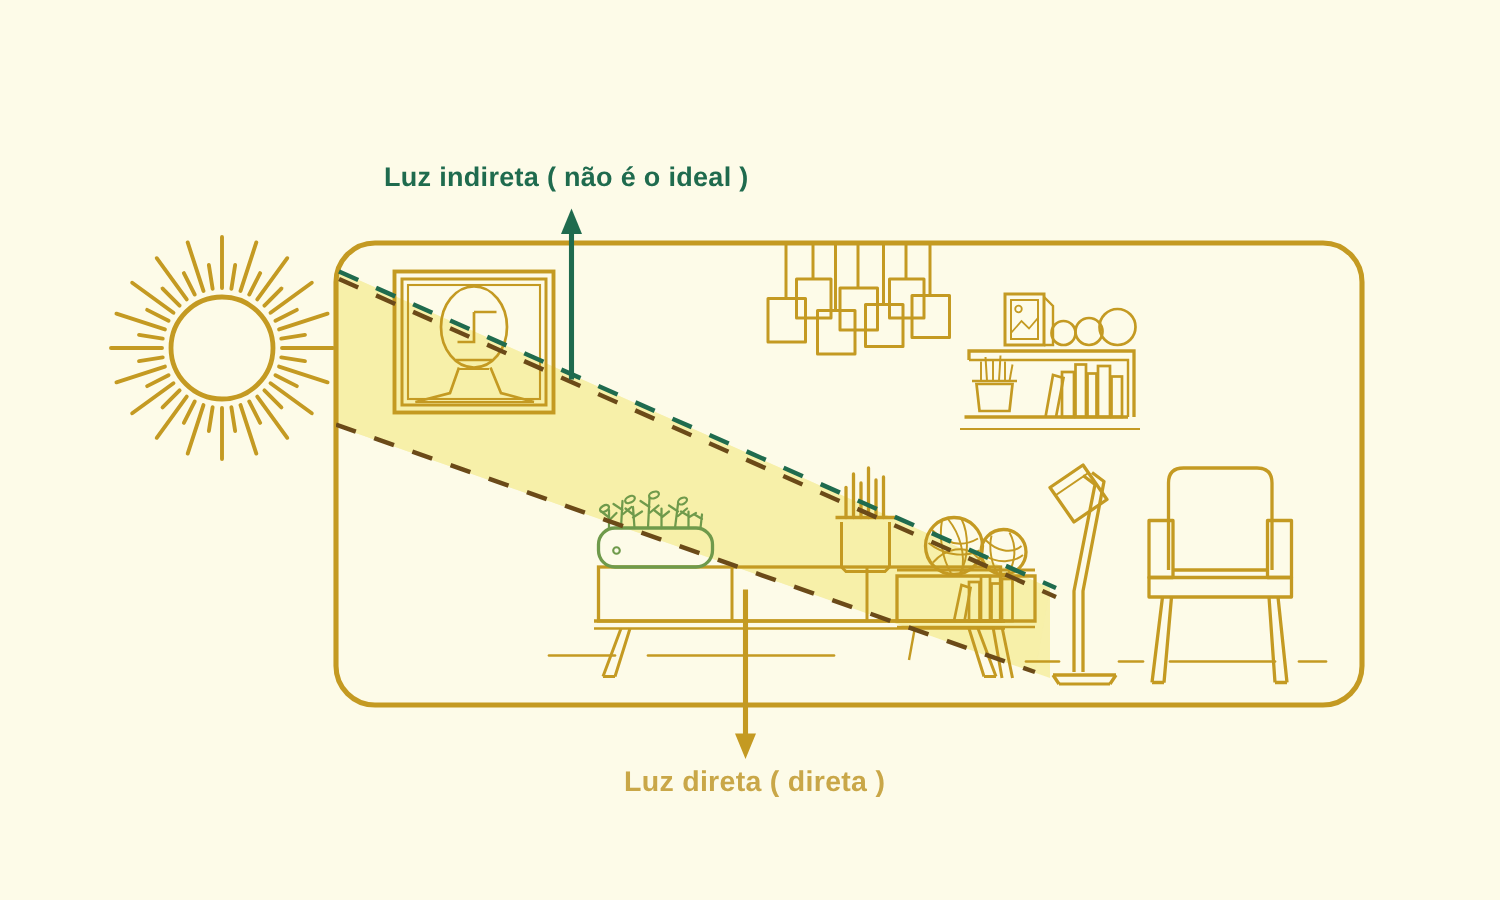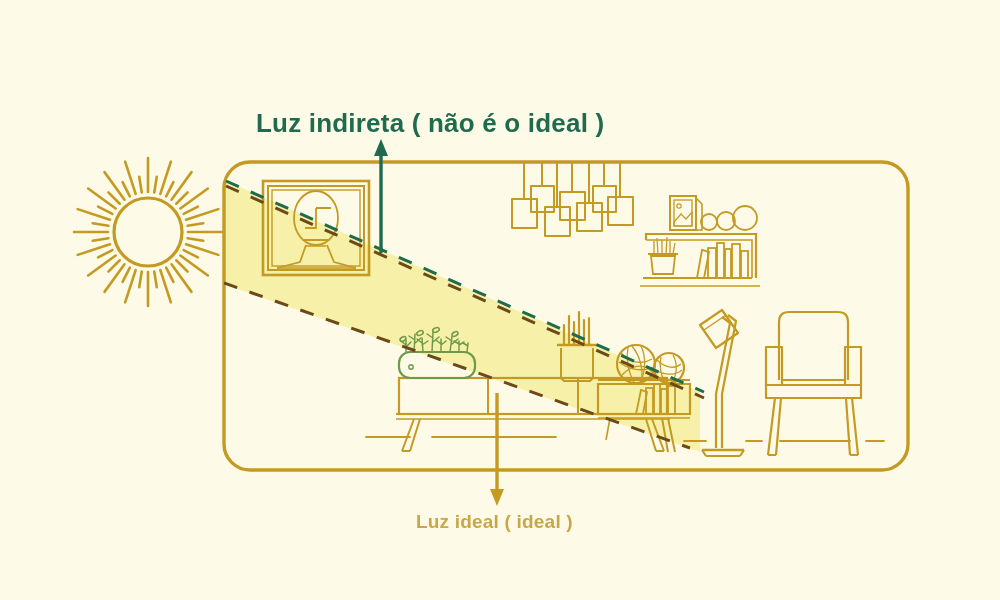--- a/index.html
+++ b/index.html
@@ -12,21 +12,21 @@
   }
   #stage{position:absolute;inset:0;width:1000px;height:600px;}
   .label{
     position:absolute;
     font-weight:bold;
     white-space:nowrap;
     letter-spacing:.2px;
   }
   #label-indirect{
     left:256px; top:108px;
-    font-size:26px;
+    font-size:18px;
     color:#1f6b4e;
   }
   #label-direct{
     left:416px; top:511px;
     font-size:19px;
     color:#c9a748;
   }
 </style>
 </head>
 <body>
@@ -307,13 +307,13 @@
 
   <g stroke="#c49a22" fill="#c49a22">
     <line x1="497" y1="393" x2="497" y2="495" stroke-width="3.4"></line>
     <polygon points="497,506 490,489 504,489" stroke="none"></polygon>
   </g>
 
 </svg>
 
 <div class="label" id="label-indirect">Luz indireta ( não é o ideal )</div>
 
-<div class="label" id="label-direct">Luz ideal ( ideal )</div>
+<div class="label" id="label-direct">Luz direta ( direta )</div>
 
 </body></html>

